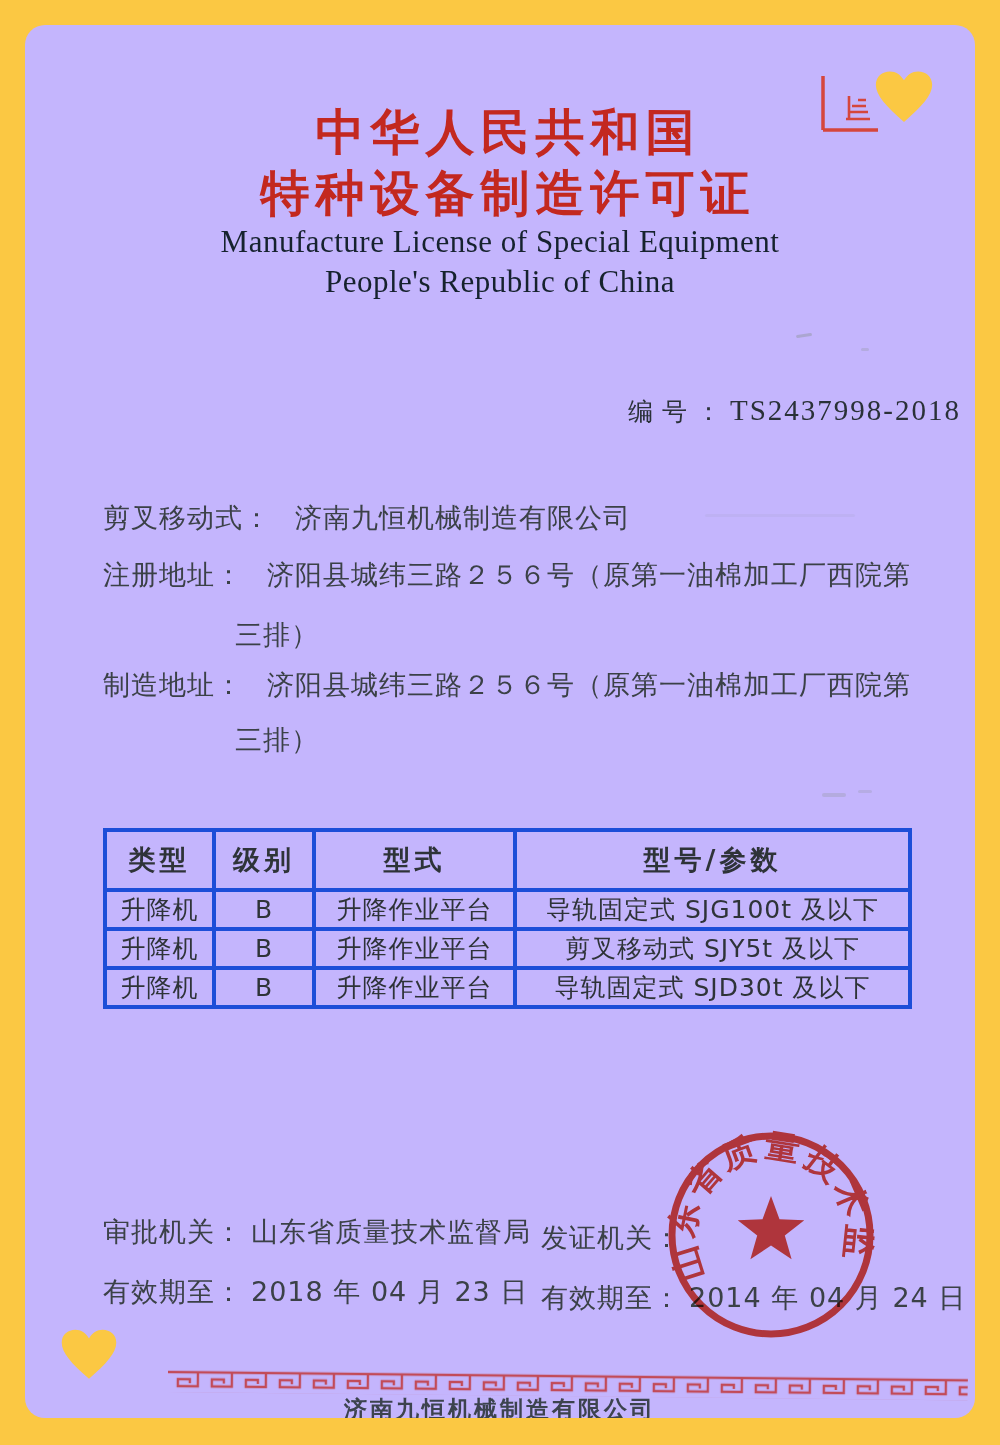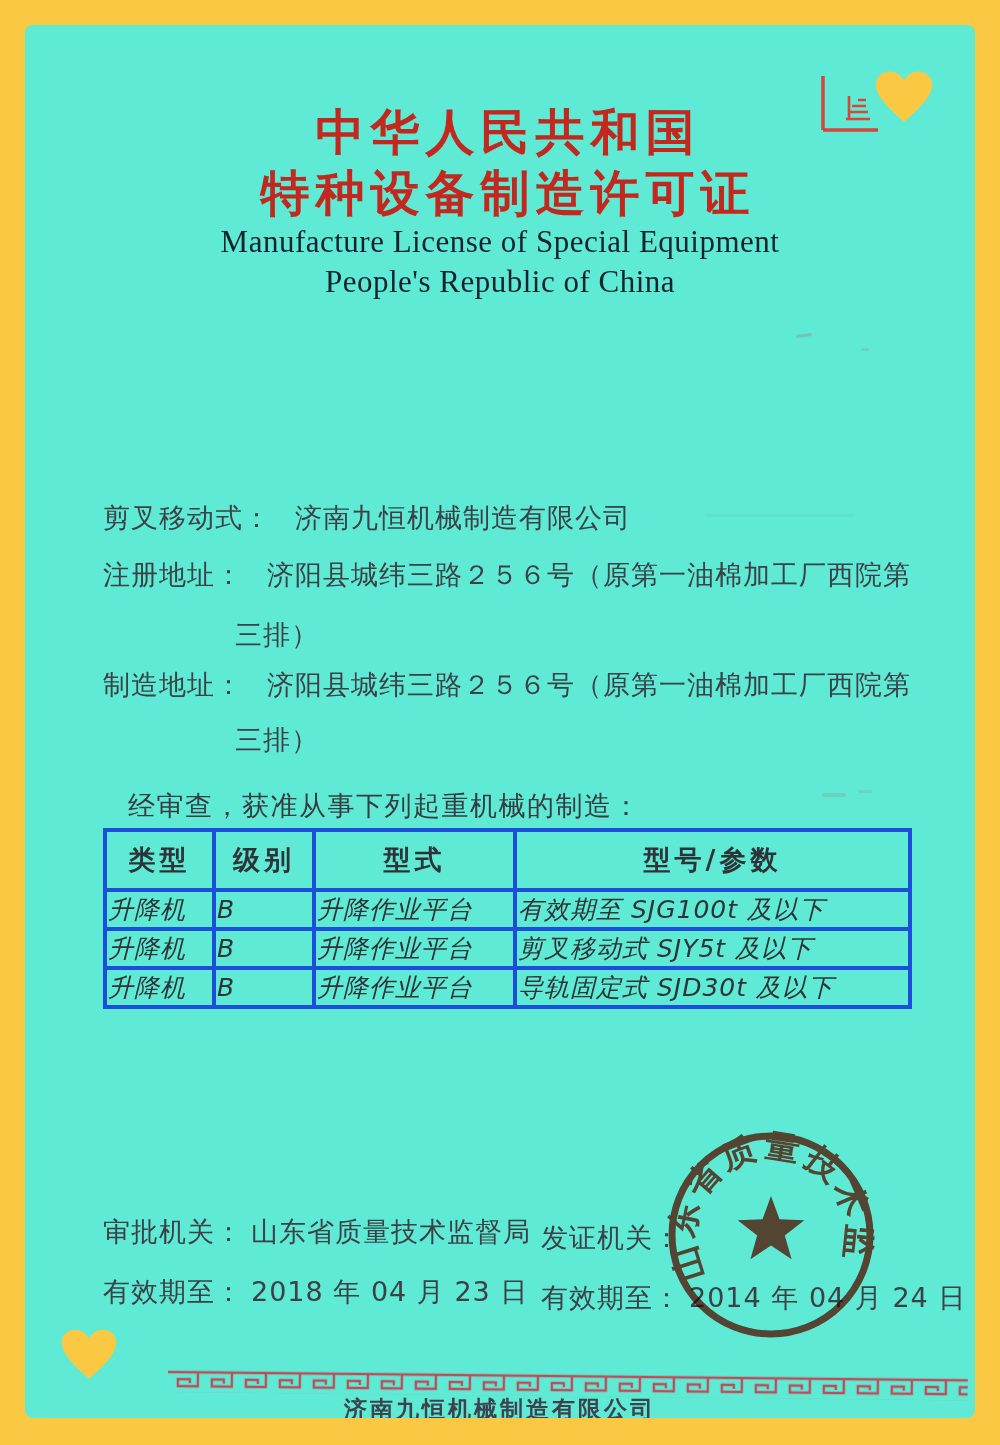--- a/index.html
+++ b/index.html
@@ -4,21 +4,21 @@
 <style>
   html,body { margin:0; padding:0; }
   body {
     width:1000px; height:1445px;
     font-family:"DejaVu Sans", sans-serif;
     background:#FBC843;
   }
   .canvas { position:relative; width:1000px; height:1445px; background:#FBC843; overflow:hidden; }
   .paper {
     position:absolute; left:25px; top:25px; width:950px; height:1393px;
-    background:#5eead4; border-radius:8px; overflow:hidden;
+    background:#c4b5fd; border-radius:20px; overflow:hidden;
   }
   .content { position:absolute; left:-25px; top:-25px; width:1000px; height:1445px; }
 
   .abs { position:absolute; }
   .center { left:0; width:1000px; text-align:center; }
 
   .title-cn {
     color:#C3281F; font-weight:bold; font-size:49px; letter-spacing:6px;
     transform:translateX(8px); white-space:nowrap;
   }
@@ -38,21 +38,21 @@
   .note-line { color:#363C42; font-size:27px; letter-spacing:1.5px; }
 
   table.lic {
     position:absolute; left:103px; top:828px; width:805px;
     border-collapse:collapse; table-layout:fixed;
     color:#2E3338;
   }
   table.lic, table.lic th, table.lic td { border:4px solid #1d4ed8; }
   table.lic { border-width:3px; }
   table.lic th { height:54px; font-size:27px; font-weight:bold; letter-spacing:4px; }
-  table.lic td { height:32px; font-size:25px; text-align:left; letter-spacing:1px;font-style:italic; }
+  table.lic td { height:32px; font-size:25px; text-align:center; letter-spacing:1px; }
   col.c1 { width:109px; } col.c2 { width:100px; } col.c3 { width:201px; } col.c4 { width:395px; }
 
   .footer-row { color:#3B4147; font-size:27px; letter-spacing:1px; white-space:nowrap; }
   .footer-row .val { margin-left:8px; }
 
   .bottom-text {
     top:1394px; color:#3C434E; font-size:23px; font-weight:bold; letter-spacing:3px;
   }
 
   .artifact { position:absolute; background:#8D949B; border-radius:2px; }
@@ -76,36 +76,38 @@
   <div class="paper">
     <div class="content">
 
       <div class="abs center title-cn" style="top:100px;">中华人民共和国</div>
       <div class="abs center title-cn" style="top:161px;">特种设备制造许可证</div>
 
       <div class="abs center title-en" style="top:224px;">Manufacture License of Special Equipment</div>
       <div class="abs center title-en" style="top:264px;">People's Republic of China</div>
 
 
+      <div class="abs license-line">
+        <span class="license-label">编号：</span><span class="license-number">TS2437998-2018</span>
+      </div>
 
       <div class="abs info-row" style="left:103px; top:500px;">
         <span>剪叉移动式：</span><span class="val">济南九恒机械制造有限公司</span>
       </div>
 
       <div class="abs info-row" style="left:103px; top:557px;">
         <span>注册地址：</span><span class="val">济阳县城纬三路２５６号（原第一油棉加工厂西院第</span>
       </div>
       <div class="abs info-row" style="left:235px; top:617px;">三排）</div>
 
       <div class="abs info-row" style="left:103px; top:667px;">
         <span>制造地址：</span><span class="val">济阳县城纬三路２５６号（原第一油棉加工厂西院第</span>
       </div>
       <div class="abs info-row" style="left:235px; top:722px;">三排）</div>
 
-      <div class="abs note-line" style="left:128px; top:788px;">经审查，获准从事下列起重机械的制造：</div>
 
       <table class="lic">
         <colgroup>
             <col class="c1">
             <col class="c2">
             <col class="c3">
             <col class="c4">
           </colgroup>
         <thead>
           <tr>
@@ -113,21 +115,21 @@
             <th>级别</th>
             <th>型式</th>
             <th>型号/参数</th>
           </tr>
         </thead>
         <tbody>
           <tr>
             <td>升降机</td>
             <td>B</td>
             <td>升降作业平台</td>
-            <td>有效期至 SJG100t 及以下</td>
+            <td>导轨固定式 SJG100t 及以下</td>
           </tr>
           <tr>
             <td>升降机</td>
             <td>B</td>
             <td>升降作业平台</td>
             <td>剪叉移动式 SJY5t 及以下</td>
           </tr>
           <tr>
             <td>升降机</td>
             <td>B</td>

